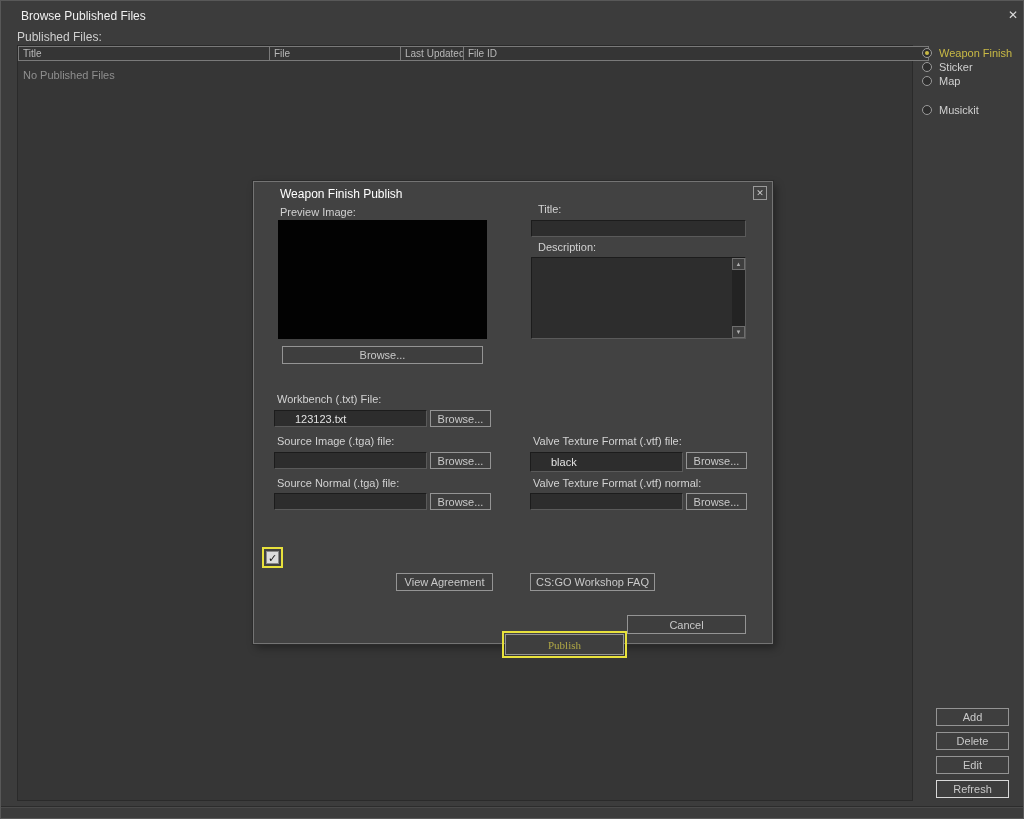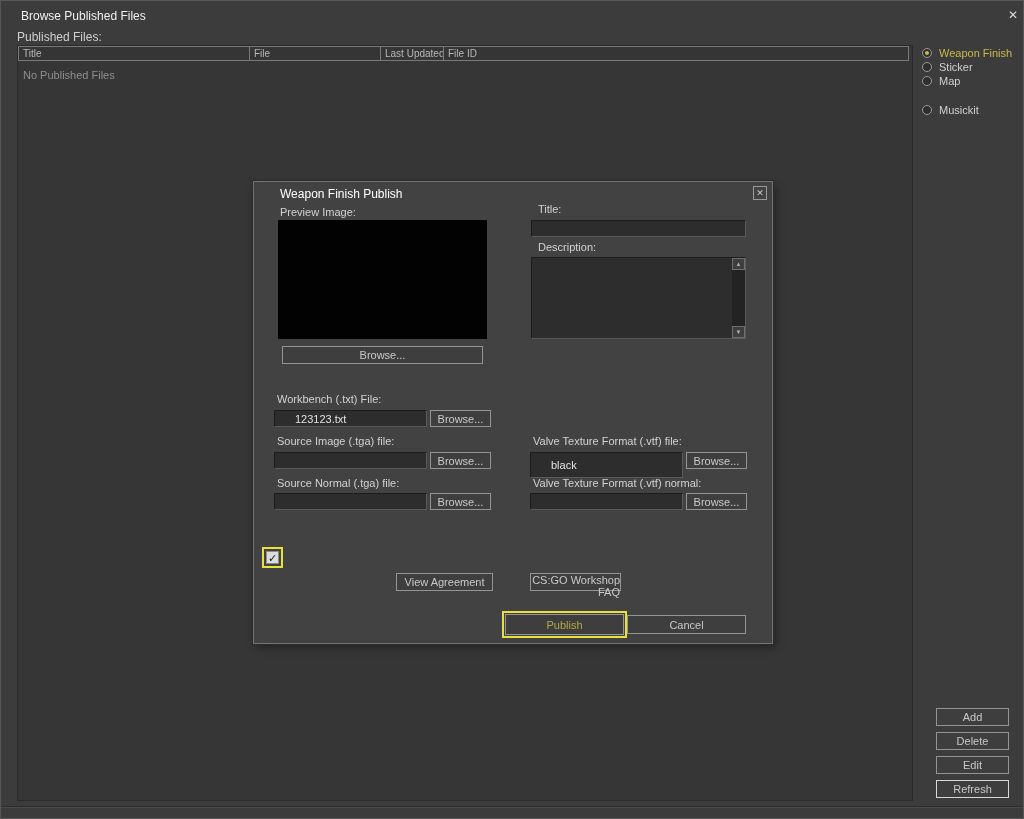--- a/index.html
+++ b/index.html
@@ -25,21 +25,21 @@
     left:16px; top:44px; width:896px; height:756px;
     background:#363636; border:1px solid #2a2a2a;
   }
   .list-header { position:absolute; left:0; top:0; height:15px; display:flex; }
   .col {
     height:15px; background:#353535; border:1px solid #7a7a7a;
     margin-left:-1px; padding:1px 4px; font-size:10px; color:#b8b8b8;
     white-space:nowrap; overflow:hidden;
   }
   .col:first-child { margin-left:0; }
-  .col-title { width:232px; }
+  .col-title { width:252px; }
   .col-file { width:132px; }
   .col-updated { width:64px; }
   .col-fileid { width:466px; }
   .empty-text { position:absolute; left:5px; top:23px; color:#8f8f8f; font-size:11px; }
 
   
   .radio-row { position:absolute; height:12px; }
   .radio {
     position:absolute; left:0; top:1px; width:10px; height:10px;
     border-radius:50%; border:1px solid #9a9a9a; background:#2e2e2e;
@@ -163,39 +163,39 @@
 
     <div class="lbl" style="left:23px; top:211px;">Workbench (.txt) File:</div>
     <input class="field" style="left: 20px; top: 228px; width: 153px; height: 17px;" value="123123.txt">
     <button class="btn" style="left:176px; top:228px; width:61px; height:17px;">Browse...</button>
 
     <div class="lbl" style="left:23px; top:253px;">Source Image (.tga) file:</div>
     <input class="field" style="left: 20px; top: 270px; width: 153px; height: 17px;" value="">
     <button class="btn" style="left:176px; top:270px; width:61px; height:17px;">Browse...</button>
 
     <div class="lbl" style="left:279px; top:253px;">Valve Texture Format (.vtf) file:</div>
-    <input class="field" style="left: 276px; top: 270px; width: 153px; height: 26px;" value="black">
+    <input class="field" style="left: 276px; top: 270px; width: 153px; height: 20px;" value="black">
     <button class="btn" style="left:432px; top:270px; width:61px; height:17px;">Browse...</button>
 
     <div class="lbl" style="left:23px; top:295px;">Source Normal (.tga) file:</div>
     <input class="field" style="left: 20px; top: 311px; width: 153px; height: 17px;" value="">
     <button class="btn" style="left:176px; top:311px; width:61px; height:17px;">Browse...</button>
 
     <div class="lbl" style="left:279px; top:295px;">Valve Texture Format (.vtf) normal:</div>
     <input class="field" style="left: 276px; top: 311px; width: 153px; height: 17px;" value="">
     <button class="btn" style="left:432px; top:311px; width:61px; height:17px;">Browse...</button>
 
     <div class="checkbox hl-box">
       <span>✓</span>
     </div>
 
     <button class="btn" style="left:142px; top:391px; width:97px; height:18px;">View Agreement</button>
-    <button class="btn" style="left:276px; top:391px; width:91px; height:18px;text-align:right;">CS:GO Workshop FAQ</button>
-
-    <button class="btn publish-btn" style="left:251px; top:432px; width:119px; height:21px;">Publish</button>
+    <button class="btn" style="left:276px; top:391px; width:125px; height:18px;">CS:GO Workshop FAQ</button>
+
+    <button class="btn publish-btn" style="left:251px; top:452px; width:119px; height:21px;font-family:Liberation Serif, serif;">Publish</button>
     <button class="btn" style="left:373px; top:433px; width:119px; height:19px;">Cancel</button>
   </div>
 
   <button class="btn abs action-btn" style="top:707px;">Add</button>
   <button class="btn abs action-btn" style="top:731px;">Delete</button>
   <button class="btn abs action-btn" style="top:755px;">Edit</button>
   <button class="btn abs action-btn action-refresh" style="top:779px;">Refresh</button>
 
   <div class="abs bottom-line"></div>
 </div>

